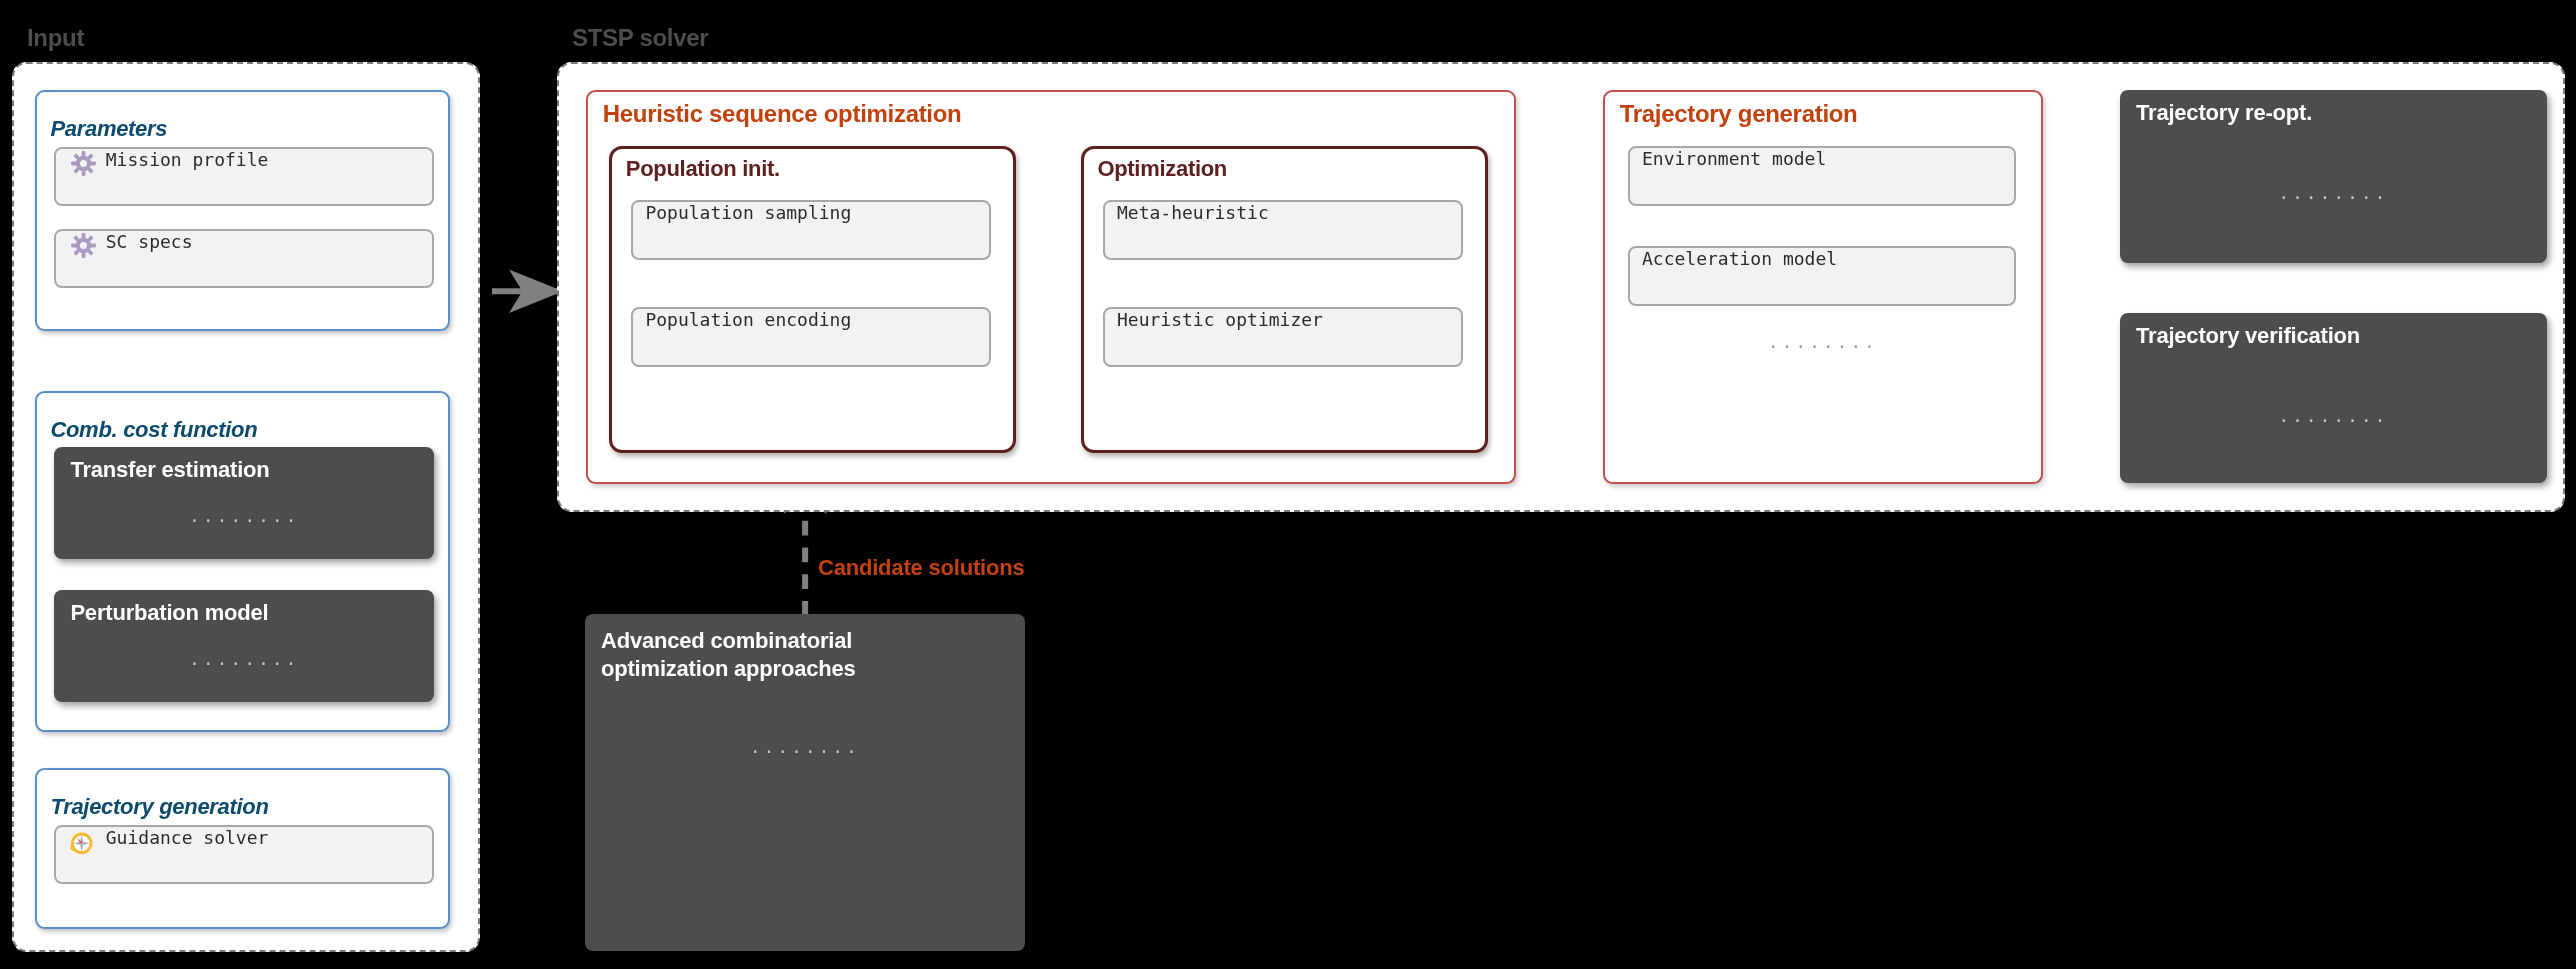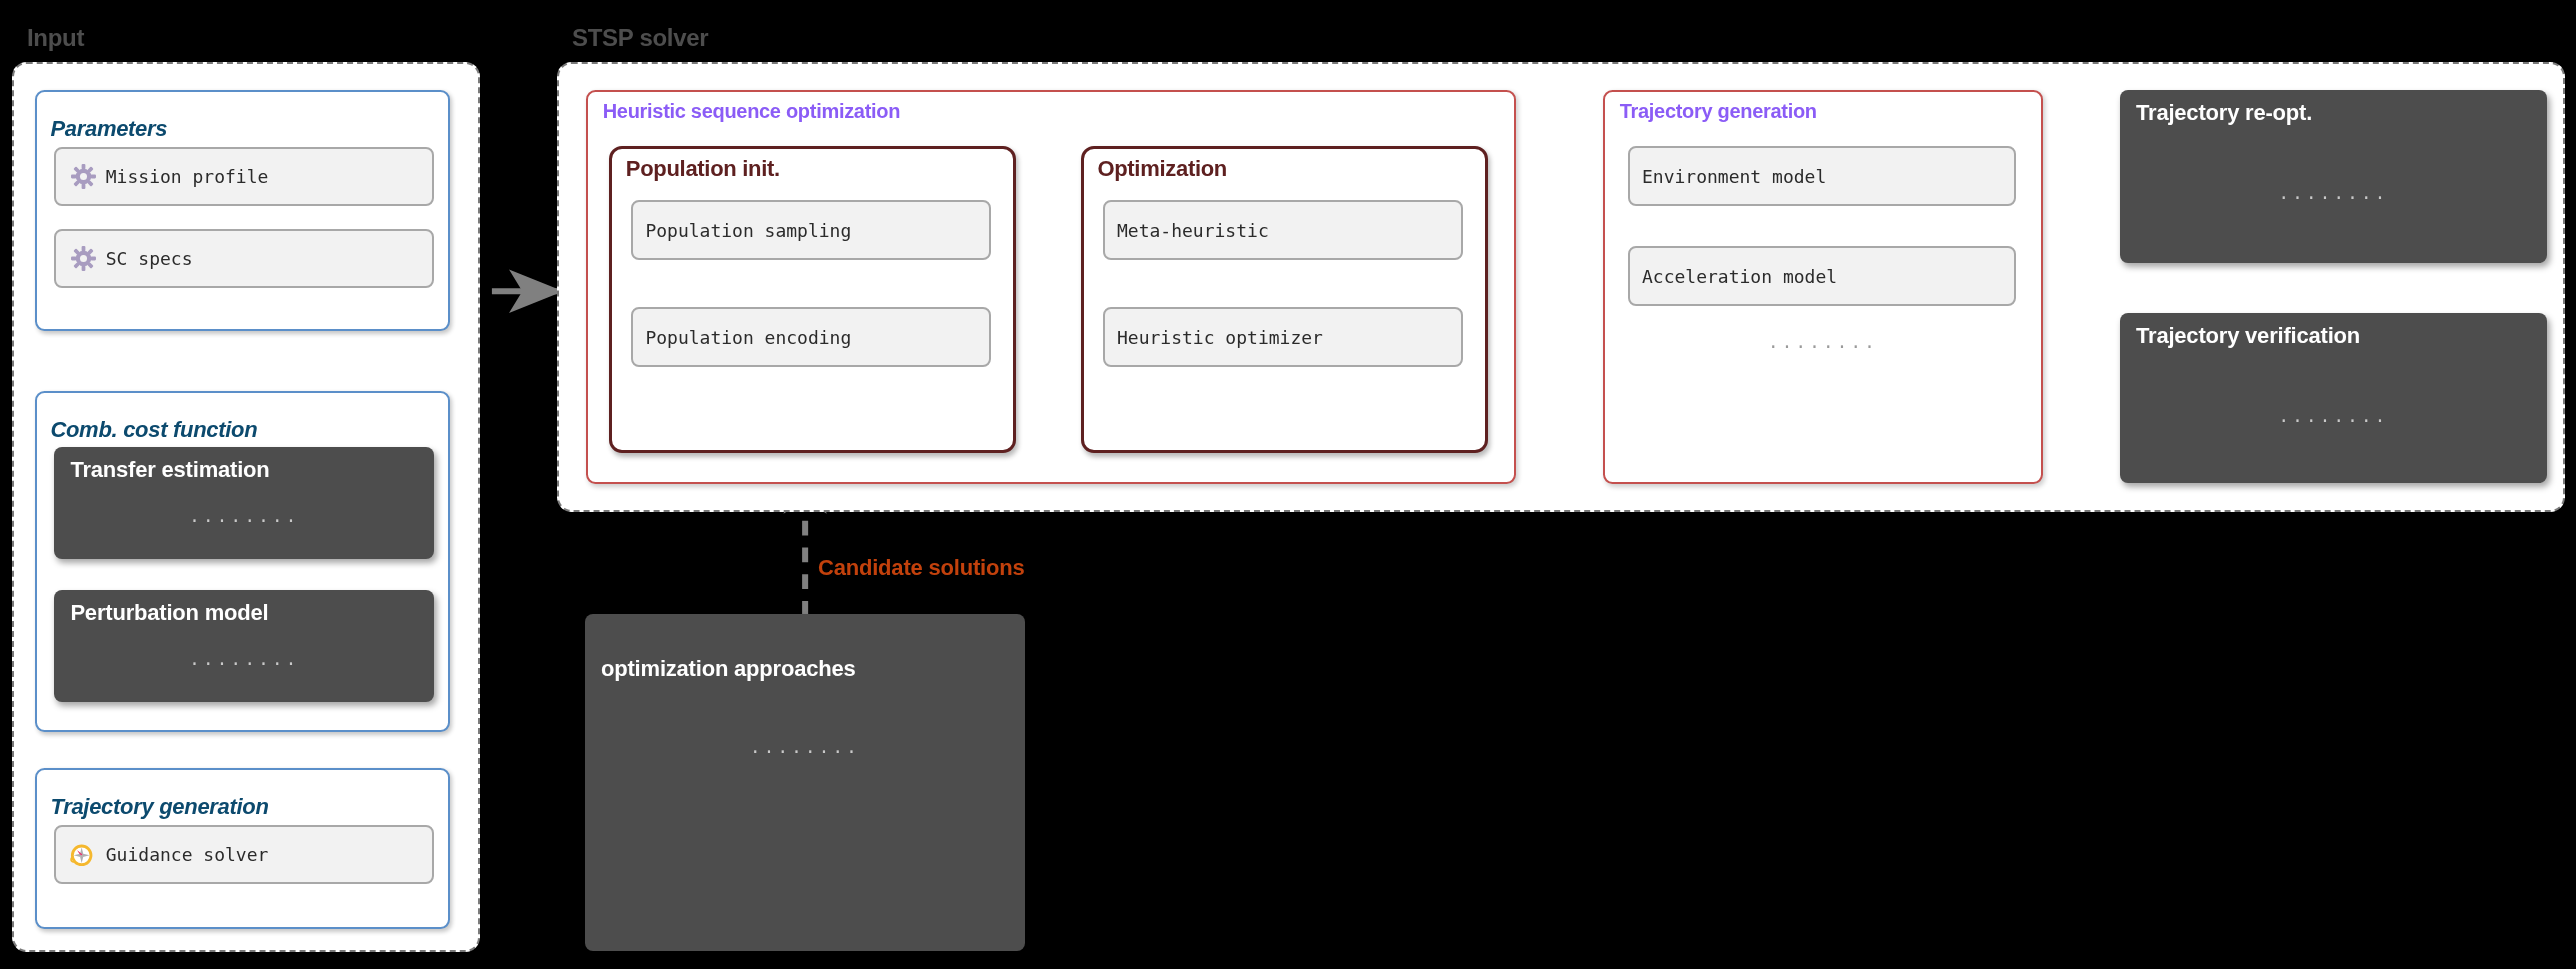--- a/index.html
+++ b/index.html
@@ -61,22 +61,22 @@
     border: 2.7px solid #c4504e;
     border-radius: 9.4px;
     box-sizing: border-box;
     box-shadow: 2px 2.7px 5.4px rgba(0,0,0,0.20);
   }
   .red-title {
     position: absolute;
     left: 14.7px;
     top: 8px;
     font-weight: bold;
-    font-size: 20px;
-    color: #8b5cf6;
+    font-size: 24px;
+    color: #c2410c;
     letter-spacing: -0.3px;
     white-space: nowrap;
   }
 
   
   .darkred-panel {
     position: absolute;
     background: #ffffff;
     border: 3.3px solid #5e2020;
     border-radius: 13px;
@@ -95,21 +95,20 @@
   }
 
   
   .chip {
     position: absolute;
     background: #f2f2f2;
     border: 2px solid #a8a8a8;
     border-radius: 8px;
     box-sizing: border-box;
     display: flex;
-    align-items: center;
     padding-left: 12px;
   }
   .chip-label {
     font-family: "DejaVu Sans Mono", "Liberation Mono", monospace;
     font-size: 18px;
     color: #2b2b2b;
     white-space: nowrap;
   }
   .chip .icon-slot {
     width: 29.4px;
@@ -342,16 +341,17 @@
 </div>
 
 <div class="dark-box" style="left:2120px; top:313px; width:427px; height:170px;">
   <div class="dark-title">Trajectory verification</div>
   <div class="dots dots-dark" style="top:98px;">········</div>
 </div>
 
 <div class="edge-label" style="left:818px; top:555px;">Candidate solutions</div>
 
 <div class="dark-box" style="left:585px; top:614px; width:440px; height:337px;">
+  <div class="dark-title" style="top:13.4px;">Advanced combinatorial</div>
   <div class="dark-title" style="top:41px;">optimization approaches</div>
   <div class="dots dots-dark" style="top:128px;">········</div>
 </div>
 
 
 </body></html>

